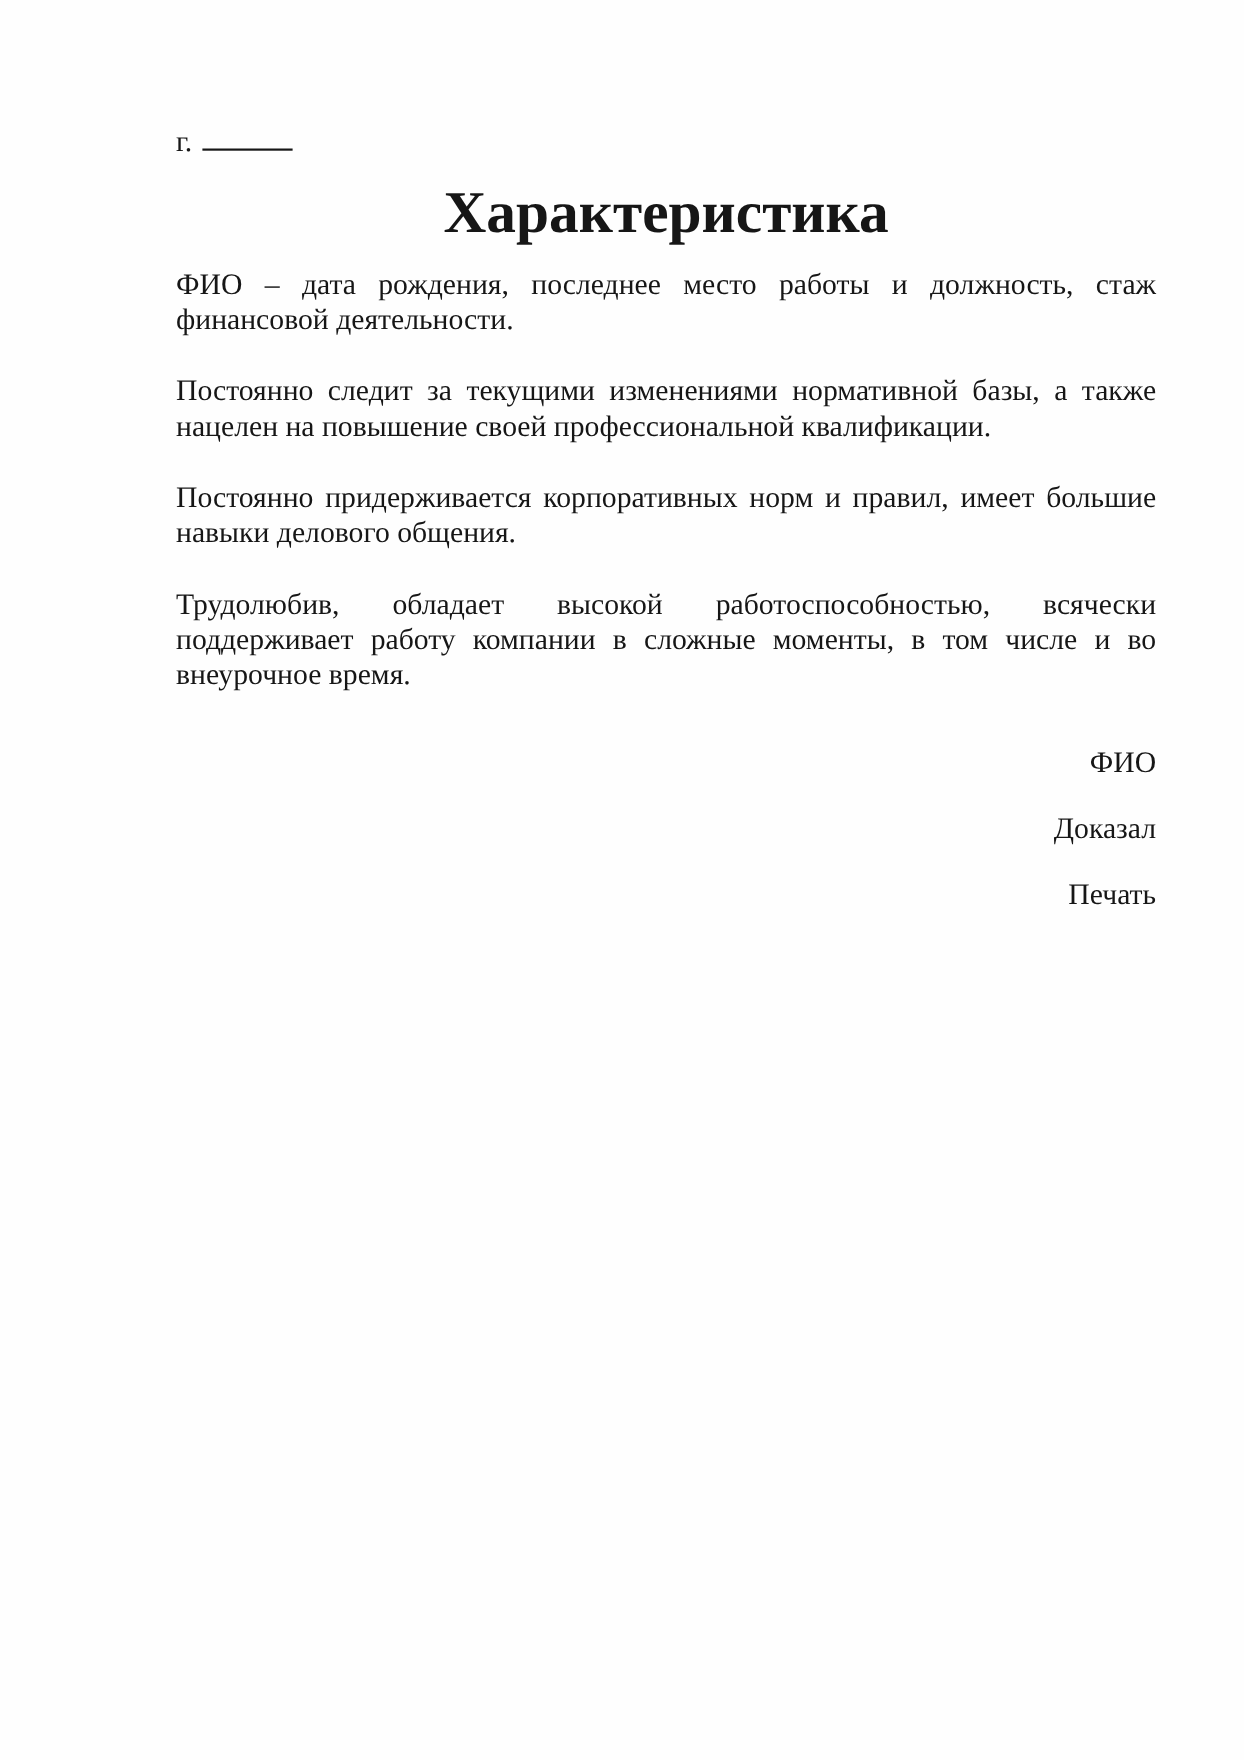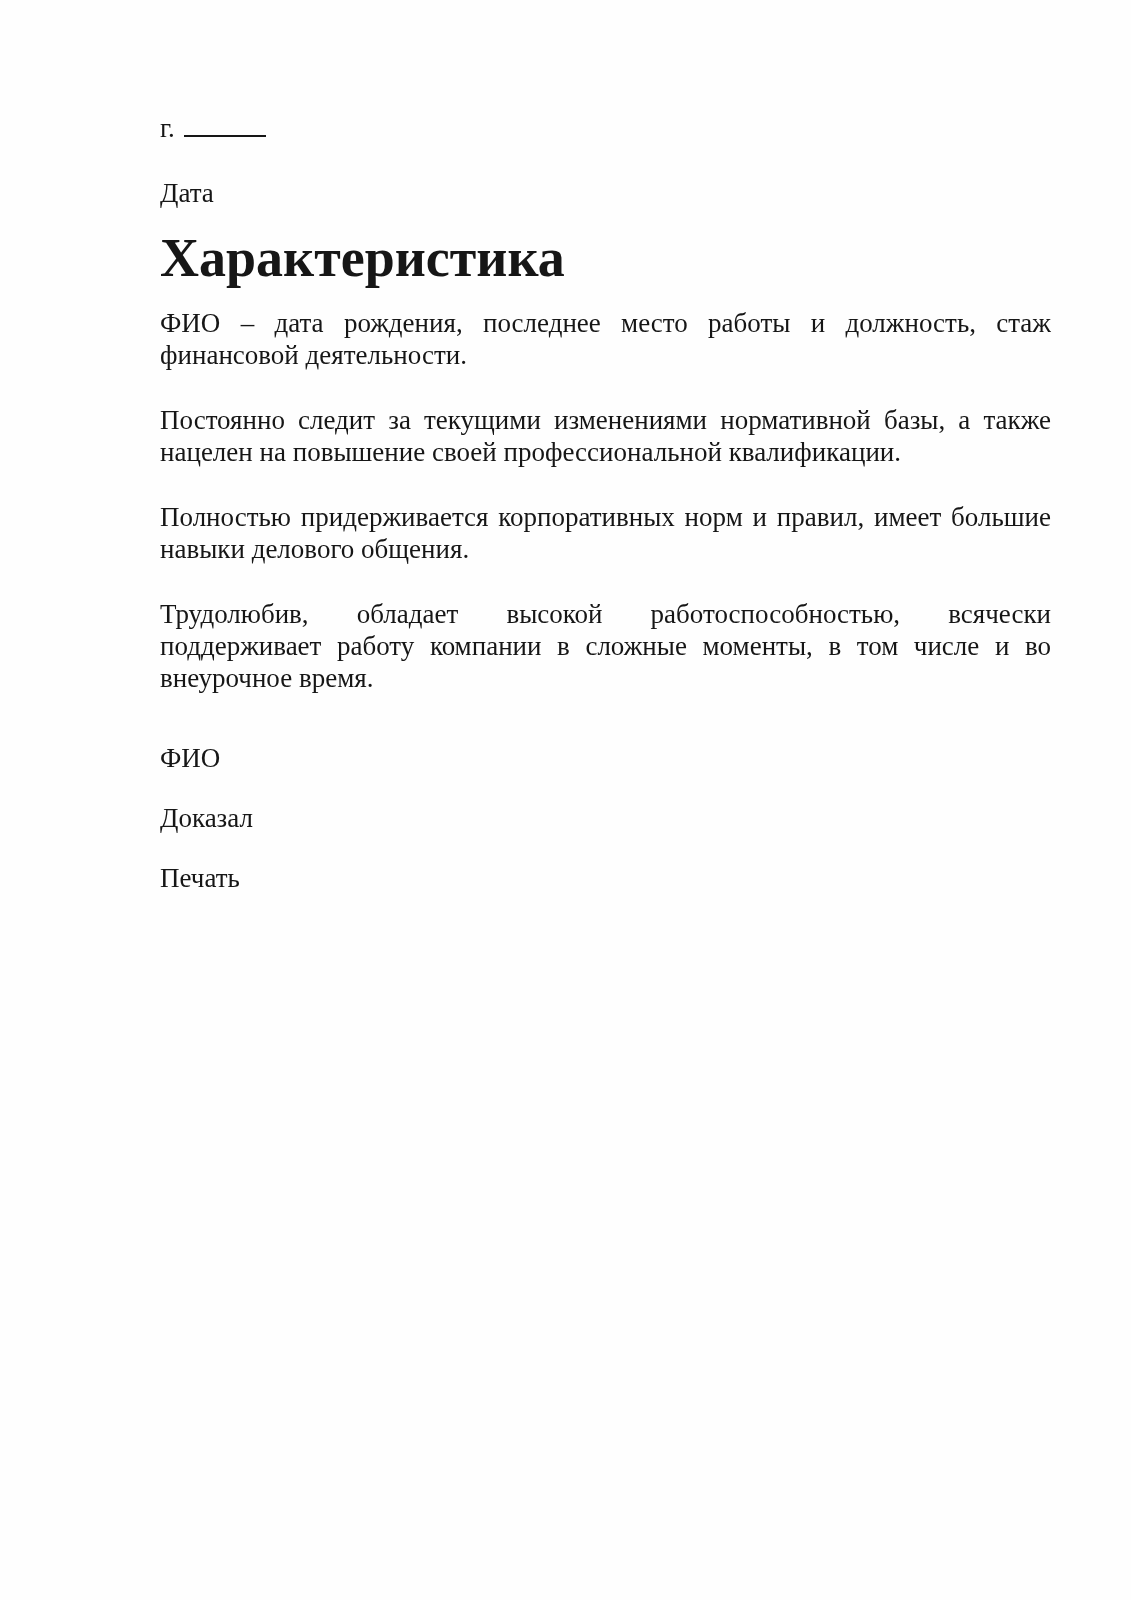--- a/index.html
+++ b/index.html
@@ -22,61 +22,60 @@
     overflow: hidden;
   }
   .line, .para, .title {
     margin: 0 0 33px 0;
   }
   .para {
     text-align: justify;
   }
   .title {
     font-weight: bold;
-    text-align: left;
+    text-align: center;
   }
   .city-line {
     white-space: nowrap;
   }
   .blank-underline {
     display: inline-block;
     vertical-align: baseline;
     width: 82px;
     margin-left: 9px;
     border-bottom: 2px solid #161616;
     height: 22px;
   }
   .sig-block {
     margin-top: 48px;
   }
   .sig-block p {
     margin: 0 0 28px 0;
-    text-align: left;
+    text-align: right;
   }
 </style>
 </head>
 <body>
 
 <div class="page">
 
   <div class="line city-line">
     <span>г.</span><span class="blank-underline"></span>
   </div>
 
-  <p class="line">Дата</p>
 
   <h1 class="title">Характеристика</h1>
 
   <p class="para">ФИО – дата рождения, последнее место работы и должность, стаж финансовой деятельности.</p>
 
 
 
   <p class="para">Постоянно следит за текущими изменениями нормативной базы, а также нацелен на повышение своей профессиональной квалификации.</p>
 
-  <p class="para">Полностью придерживается корпоративных норм и правил, имеет большие навыки делового общения.</p>
+  <p class="para">Постоянно придерживается корпоративных норм и правил, имеет большие навыки делового общения.</p>
 
   <p class="para">Трудолюбив, обладает высокой работоспособностью, всячески поддерживает работу компании в сложные моменты, в том числе и во внеурочное время.</p>
 
 
   <div class="sig-block">
     <p>ФИО</p>
     <p>Доказал</p>
     <p>Печать</p>
   </div>
 

